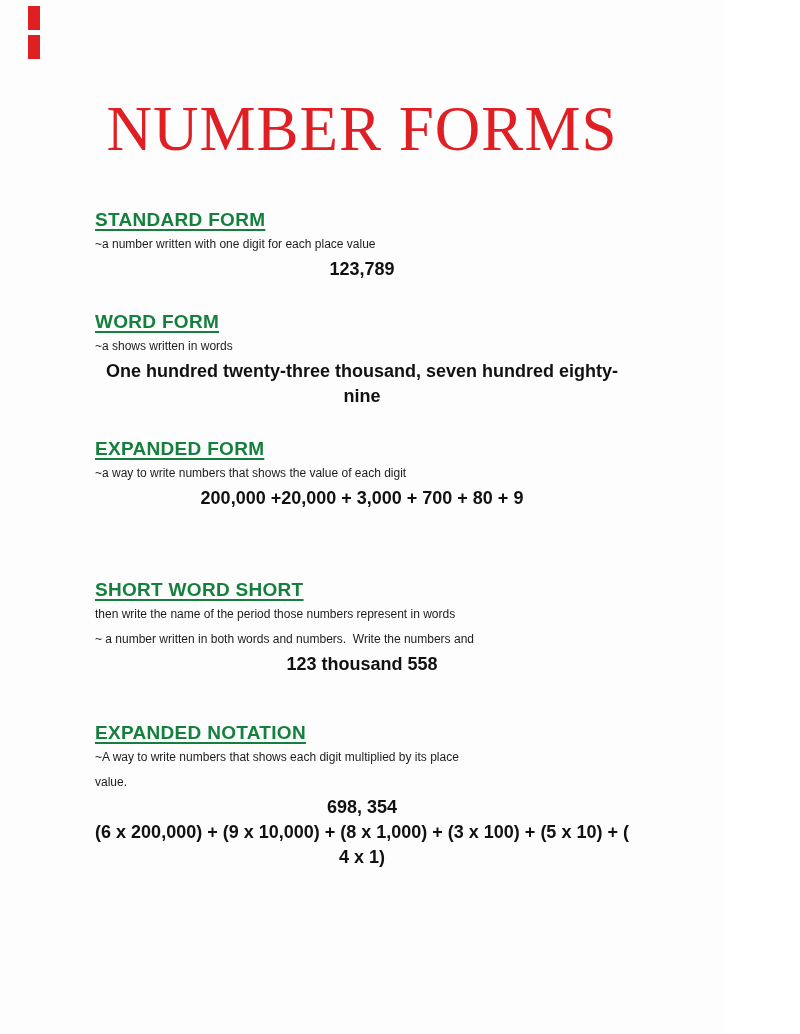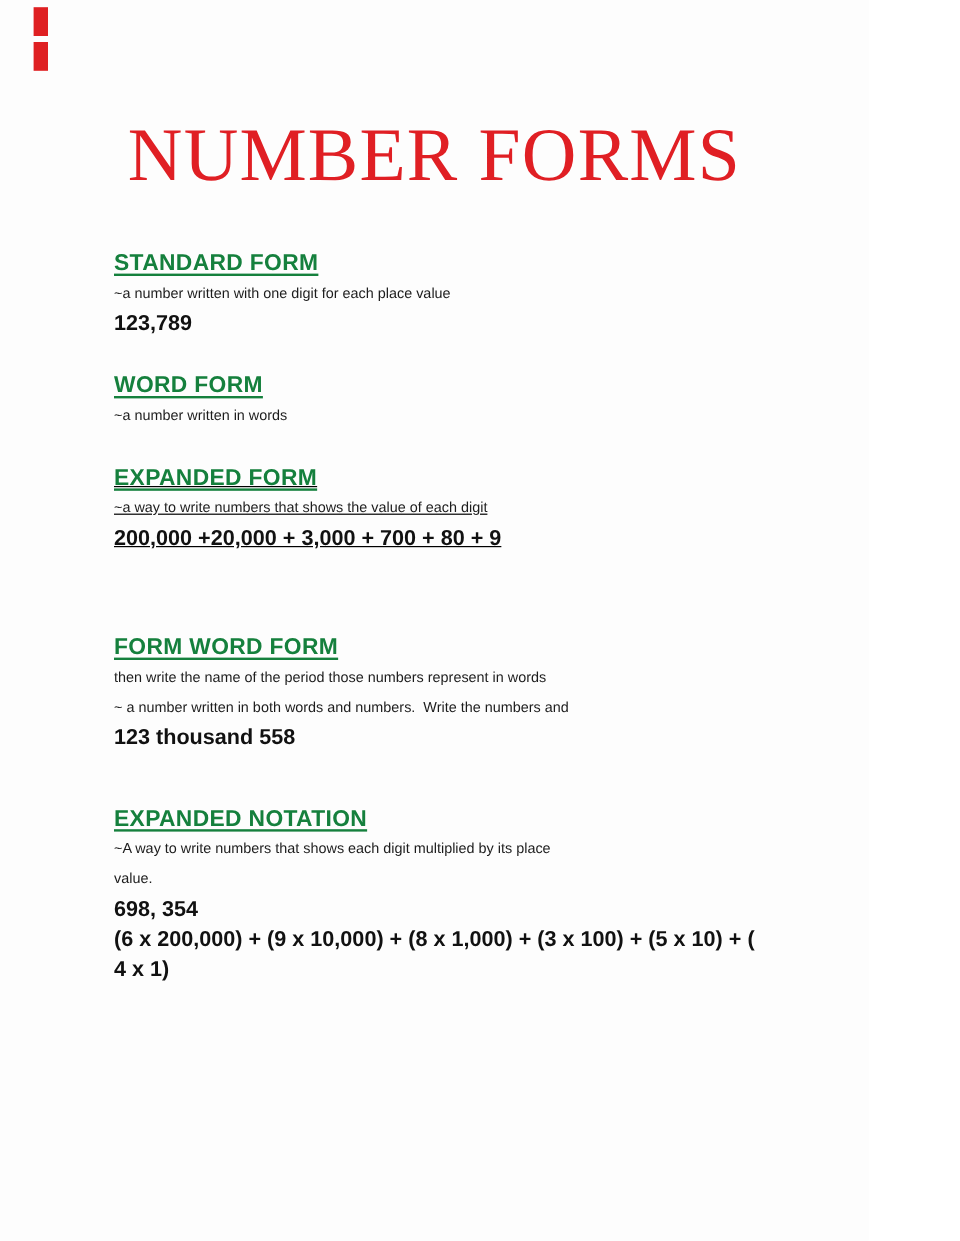--- a/index.html
+++ b/index.html
@@ -50,57 +50,58 @@
   .desc {
     font-size:12px;
     line-height:25px;
     color:#1c1c1c;
     white-space:pre-wrap;
   }
   .example {
     font-size:18px;
     line-height:25px;
     font-weight:700;
-    text-align:left;
+    text-align:center;
     color:#111111;
     white-space:pre-wrap;
   }
   .mb27 { margin-bottom:27px; }
-  .mb66 { margin-bottom:66px;text-decoration:underline; }
+  .mb66 { margin-bottom:66px; }
   .mb43 { margin-bottom:43px; }
 </style>
 </head>
 <body>
 
 <div class="page">
 
   <span class="scan-mark m1"></span>
   <span class="scan-mark m2"></span>
 
   <h1 class="title">NUMBER FORMS</h1>
 
   <section class="sec mb27">
     <h2 class="heading">STANDARD FORM</h2>
     <p class="desc">~a number written with one digit for each place value</p>
     <p class="example">123,789</p>
   </section>
 
   <section class="sec mb27">
     <h2 class="heading">WORD FORM</h2>
-    <p class="desc">~a number written in words</p>
+    <p class="desc">~a shows written in words</p>
+    <p class="example">One hundred twenty-three thousand, seven hundred eighty-nine</p>
   </section>
 
   <section class="sec mb66">
     <h2 class="heading">EXPANDED FORM</h2>
     <p class="desc">~a way to write numbers that shows the value of each digit</p>
     <p class="example">200,000 +20,000 + 3,000 + 700 + 80 + 9</p>
   </section>
 
   <section class="sec mb43">
-    <h2 class="heading">FORM WORD FORM</h2>
+    <h2 class="heading">SHORT WORD SHORT</h2>
     <p class="desc">then write the name of the period those numbers represent in words</p>
     <p class="desc">~ a number written in both words and numbers.  Write the numbers and</p>
     <p class="example">123 thousand 558</p>
   </section>
 
   <section class="sec">
     <h2 class="heading">EXPANDED NOTATION</h2>
     <p class="desc">~A way to write numbers that shows each digit multiplied by its place</p>
     <p class="desc">value.</p>
     <p class="example">698, 354</p>

